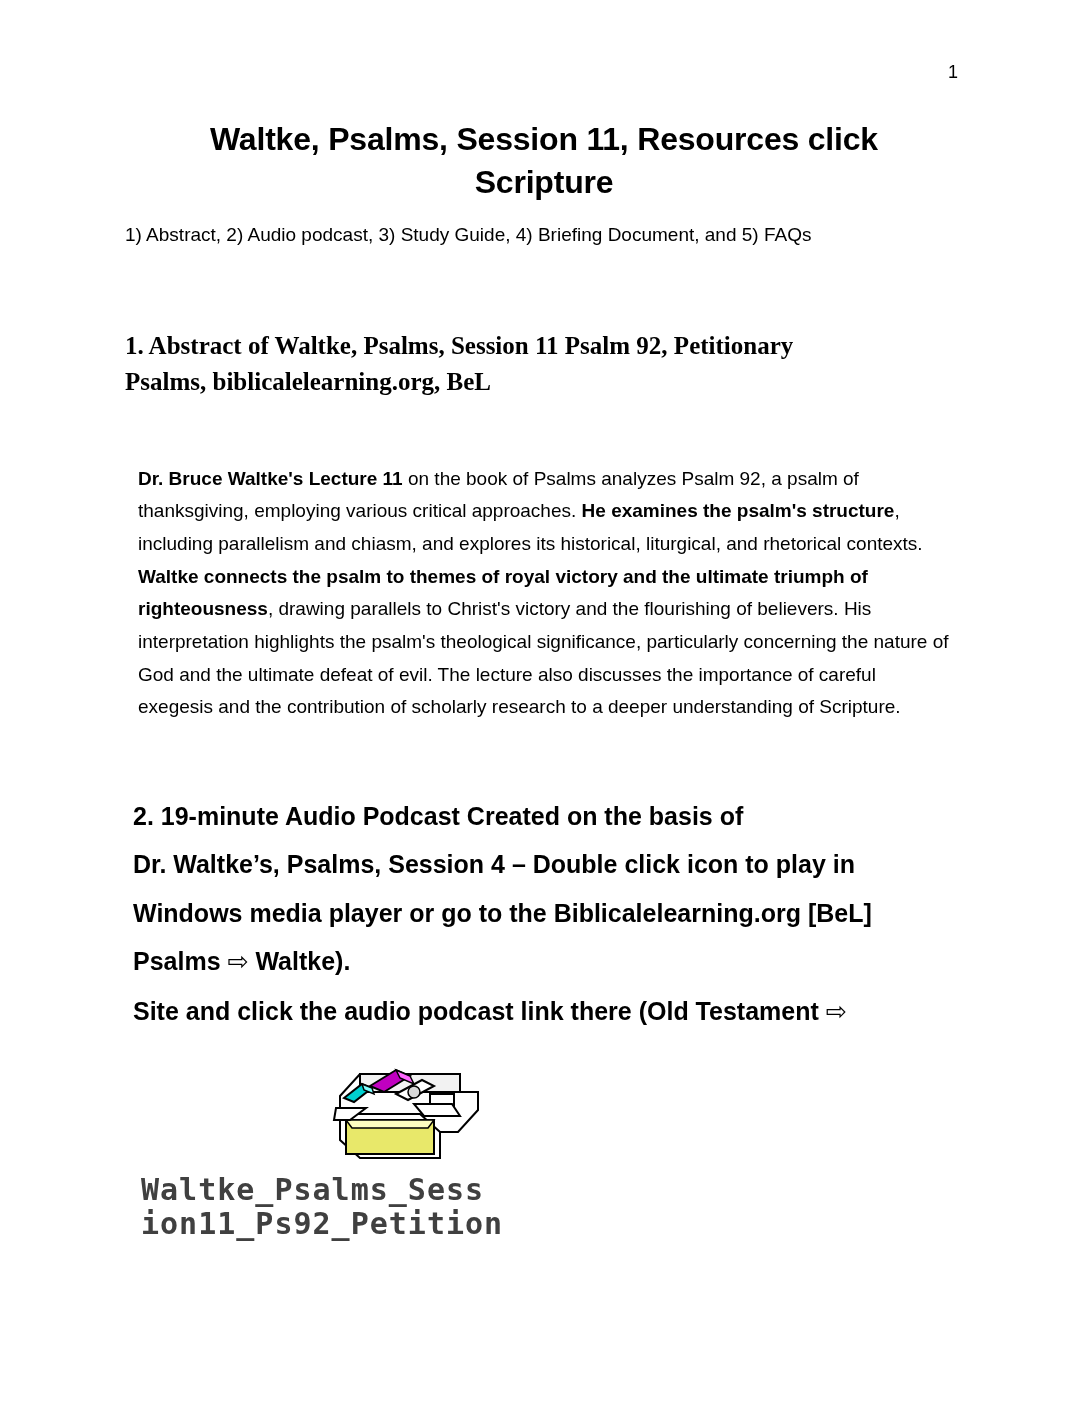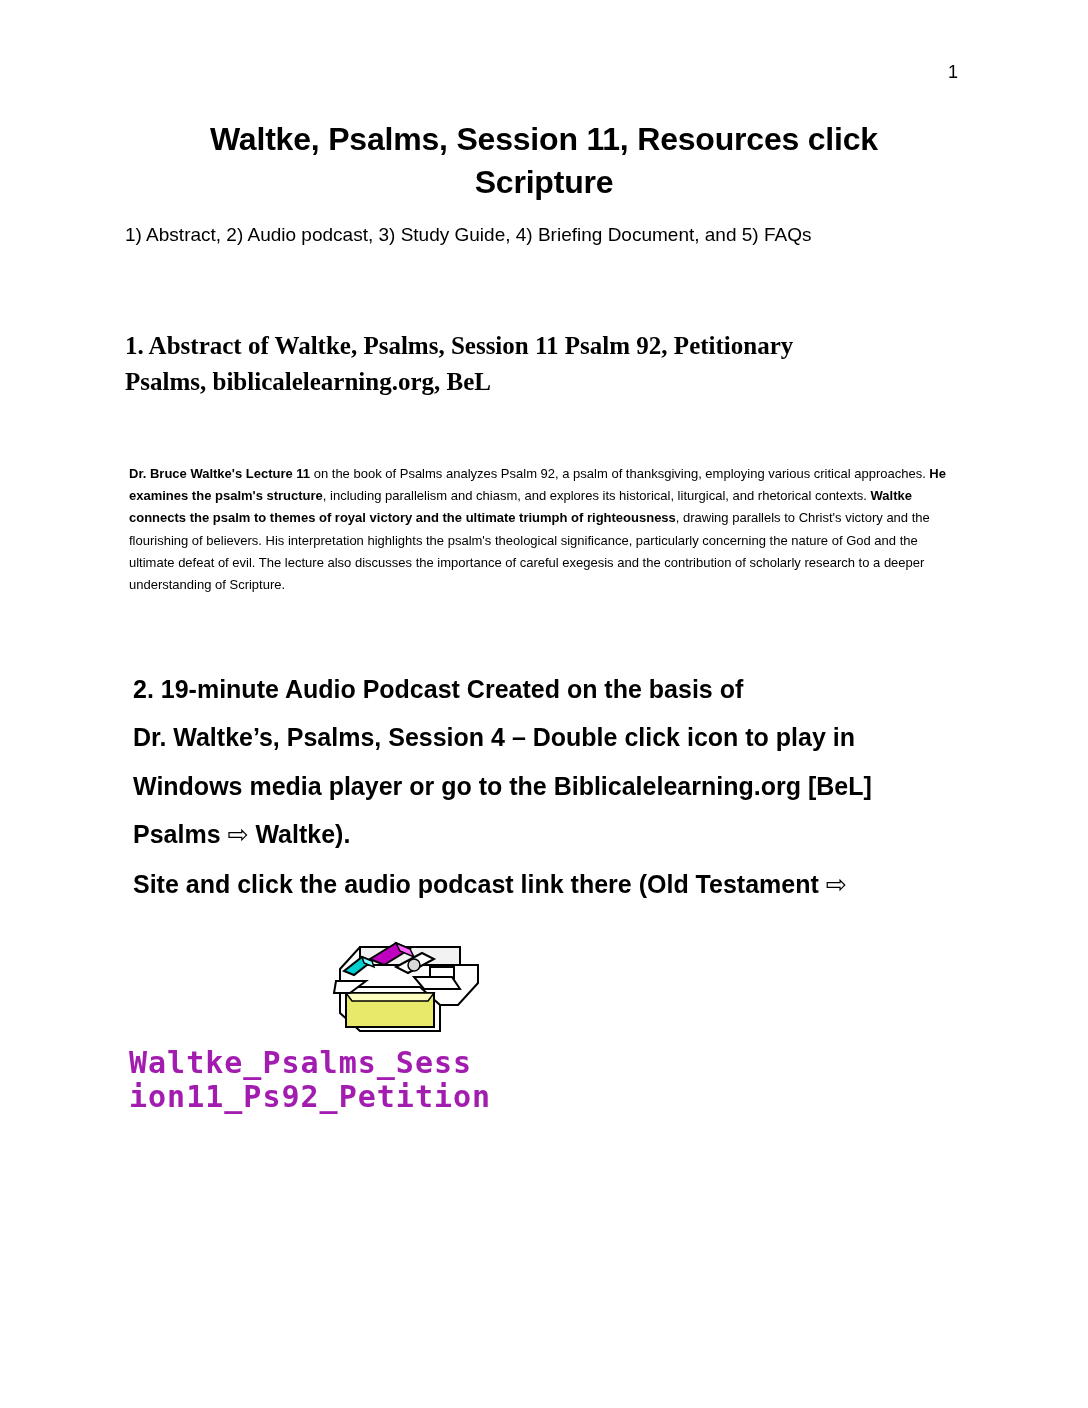--- a/index.html
+++ b/index.html
@@ -52,23 +52,23 @@
     font-weight: bold;
     font-size: 25px;
     line-height: 1.45;
     margin: 0;
   }
   .h1-block {
     margin-top: 80px;
   }
   .body-para {
     font-family: "Liberation Sans", sans-serif;
-    font-size: 13px;
+    font-size: 19px;
     line-height: 1.72;
-    margin: 4px;
+    margin: 13px;
     text-align: left;
   }
   .para-block {
     margin-top: 62px;
   }
   .body-para b {
     font-weight: bold;
   }
   .h2-block {
     margin-top: 72px;
@@ -88,27 +88,27 @@
   .object-block {
     margin-top: 26px;
     margin-left: 0;
   }
   .obj-icon-wrap {
     width: 200px;
     margin-left: 185px;
   }
   .obj-caption {
     margin-top: 10px;
-    margin-left: 4px;
+    margin-left: 16px;
     font-family: "DejaVu Sans Mono", monospace;
     font-size: 30px;
     font-weight: bold;
     letter-spacing: 1px;
     line-height: 1.12;
-    color: #a21caf;
+    color: #404040;
     width: 560px;
   }
   .obj-caption div { white-space: pre; }
   svg { display: block; }
 </style>
 </head>
 <body>
 
 <div class="page">
 

